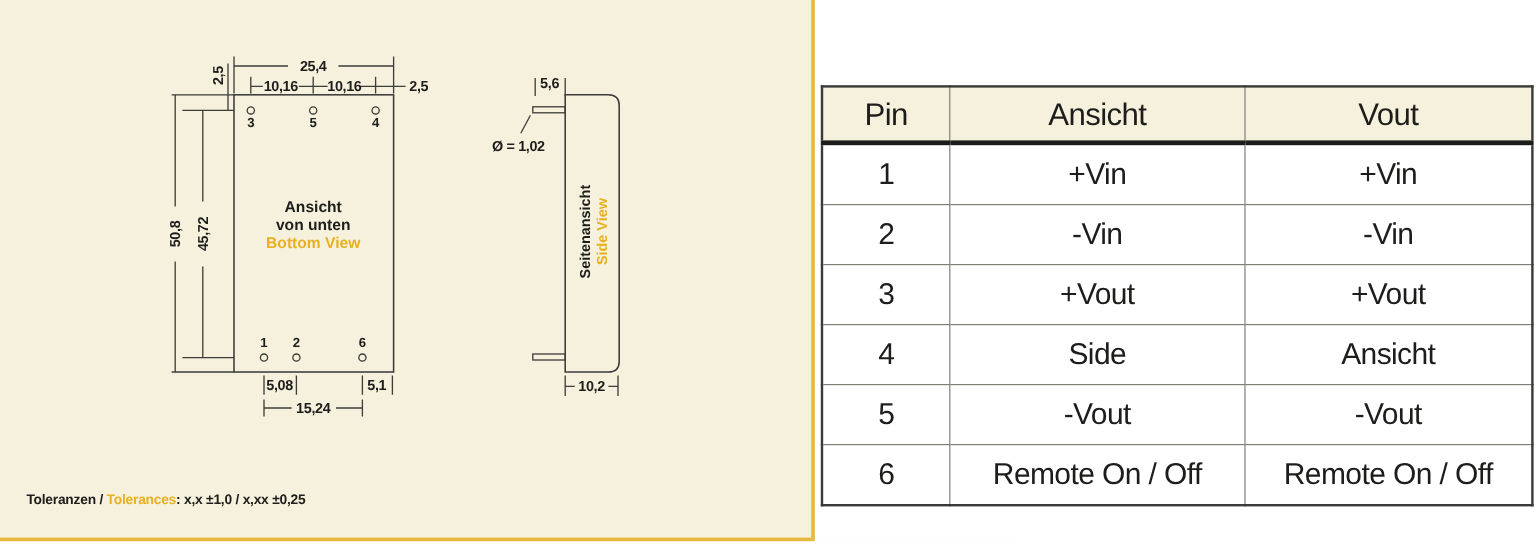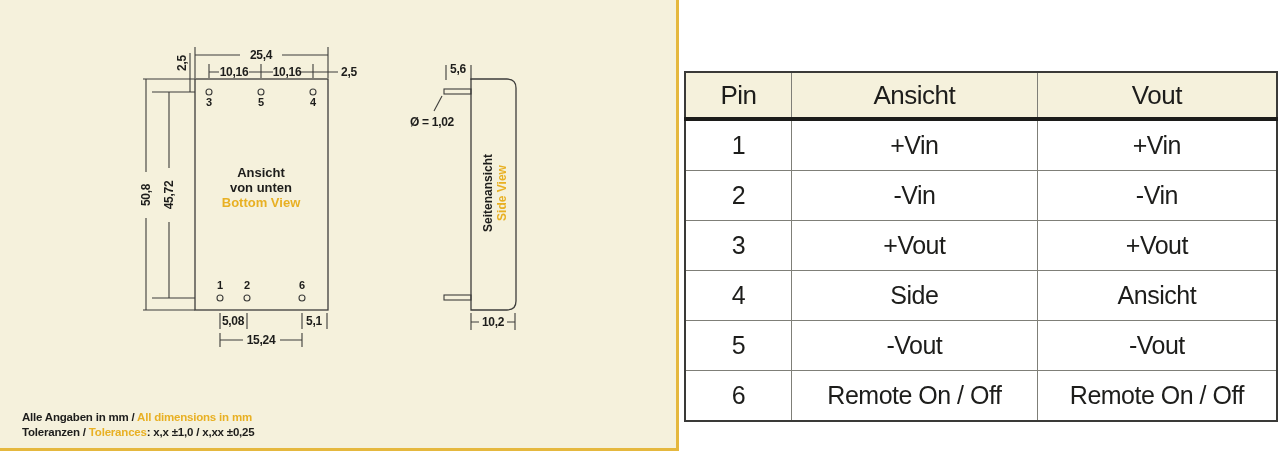--- a/index.html
+++ b/index.html
@@ -106,23 +106,20 @@
         <path class="ln" d="M471,313 V330 M515,313 V330 M471,322 H479 M507,322 H515"></path>
         <text x="493" y="326" text-anchor="middle" class="dim">10,2</text>
 
         <text transform="translate(492,193) rotate(-90)" text-anchor="middle" class="rot">Seitenansicht</text>
         <text transform="translate(506,193) rotate(-90)" text-anchor="middle" class="rot-y">Side View</text>
       </g>
     </svg>
 
     <div class="notes">
       <div>
-        <span>Alle Angaben in mm / </span><span class="yl">All dimensions in mm</span>
-      </div>
-      <div>
         <span>Toleranzen / </span><span class="yl">Tolerances</span><span>: x,x ±1,0 / x,xx ±0,25</span>
       </div>
     </div>
   </div>
 
   <div class="divider"></div>
 
   <table class="pin-table">
     <colgroup>
       <col class="col-pin">

